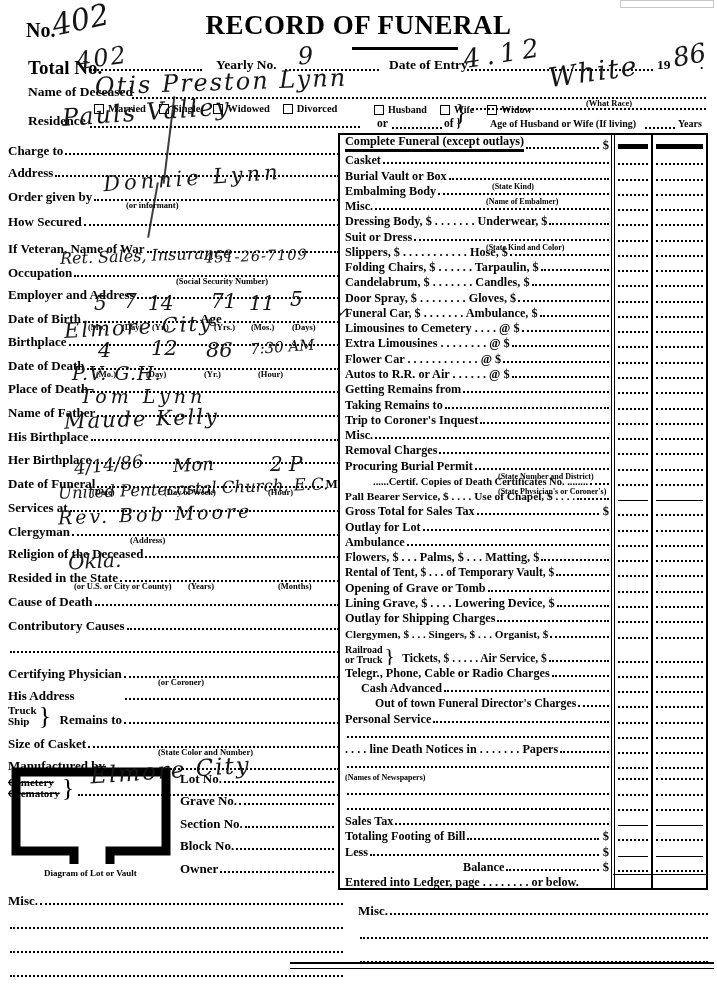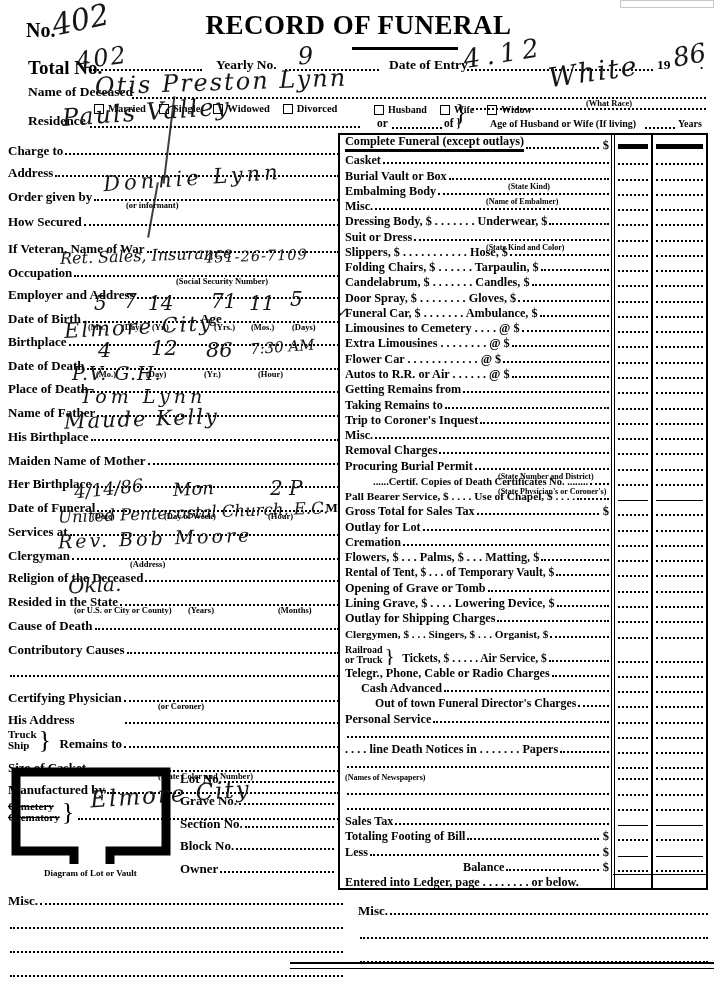--- a/index.html
+++ b/index.html
@@ -204,24 +204,20 @@
       <div class="lrow" style="height: 24px;">
         <span class="lbl">Name of Father</span>
         <span class="fill"></span>
         <span class="hw" style="left: 72px; top: -9px; font-size: 19px; letter-spacing: 4px;">Tom Lynn</span>
       </div>
       <div class="lrow" style="height: 24px;">
         <span class="lbl">His Birthplace</span>
         <span class="fill"></span>
         <span class="hw" style="left: 56px; top: -11px; font-size: 21px; transform: rotate(-2deg); letter-spacing: 2px;">Maude Kelly</span>
       </div>
-      <div class="lrow" style="height: 24px;">
-        <span class="lbl">Maiden Name of Mother</span>
-        <span class="fill"></span>
-      </div>
       <div class="lrow" style="height: 23px;">
         <span class="lbl">Her Birthplace</span>
         <span class="fill"></span>
       </div>
       <div class="lrow" style="height: 24px;">
         <span class="lbl">Date of Funeral</span>
         <span class="fill"></span>
         <span class="lbl">M.</span>
         <span class="hw" style="left: 66px; top: -11px; font-size: 18px; transform: rotate(-6deg);">4/14/86</span>
         <span class="hw" style="left: 165px; top: -11px; font-size: 18px; transform: rotate(-3deg);">Mon</span>
@@ -354,21 +350,21 @@
         </div>
         <div class="mcol mcol-c">
           <div class="mline"></div>
         </div>
       </div>
       <div class="crow" style="height: 15.28px;">
         <div class="cdesc">
           <span class="txt">Burial Vault or Box</span>
           <span class="fill"></span>
         </div>
-        <span class="ccap" style="left: 168px;">(State Kind)</span>
+        <span class="ccap" style="left: 152px;">(State Kind)</span>
         <div class="mcol mcol-d">
           <div class="mline"></div>
         </div>
         <div class="mcol mcol-c">
           <div class="mline"></div>
         </div>
       </div>
       <div class="crow" style="height: 15.28px;">
         <div class="cdesc">
           <span class="txt">Embalming Body</span>
@@ -646,21 +642,21 @@
         </div>
         <div class="mcol mcol-d">
           <div class="mline"></div>
         </div>
         <div class="mcol mcol-c">
           <div class="mline"></div>
         </div>
       </div>
       <div class="crow" style="height: 15.28px;">
         <div class="cdesc">
-          <span class="txt">Cremation</span>
+          <span class="txt">Ambulance</span>
           <span class="fill"></span>
         </div>
         <div class="mcol mcol-d">
           <div class="mline"></div>
         </div>
         <div class="mcol mcol-c">
           <div class="mline"></div>
         </div>
       </div>
       <div class="crow" style="height: 15.28px;">

